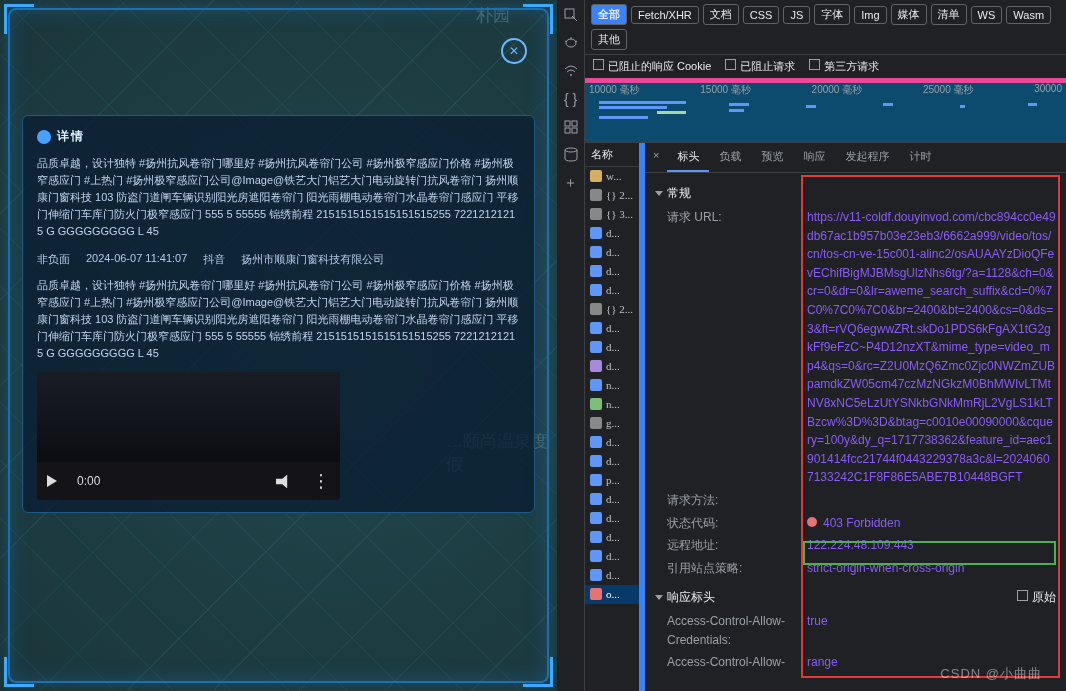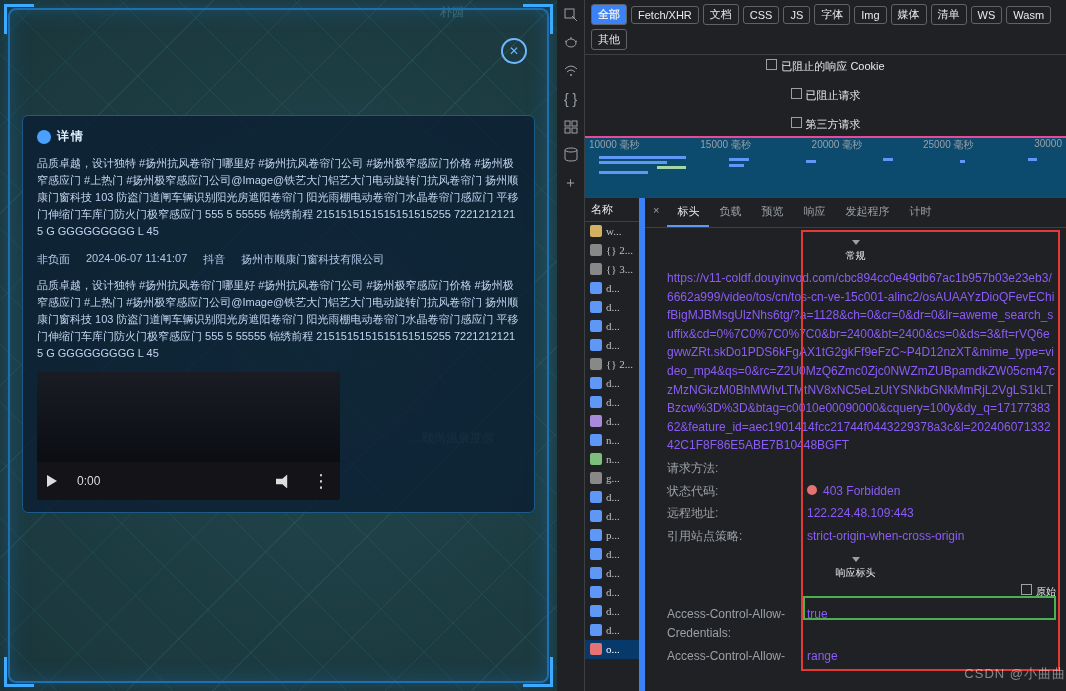--- a/index.html
+++ b/index.html
@@ -6,21 +6,21 @@
 body { font-family: "Microsoft YaHei", Arial, sans-serif; width: 1066px; height: 691px; overflow: hidden; background: #1a2f3a; color: #e8e8e8; font-size: 12px; display: flex; position: relative; }
 
 
 .left { width: 557px; height: 691px; position: relative; background: #1c3a3f; overflow: hidden; }
 .map-bg { position: absolute; inset: 0; background:
   radial-gradient(circle at 60% 50%, #234a50 0%, #1a353a 100%);
   opacity: 0.9; }
 .map-bg::before, .map-bg::after { content: ""; position: absolute; inset: 0;
   background: repeating-linear-gradient(45deg, transparent 0 40px, rgba(100,200,200,0.05) 40px 41px),
               repeating-linear-gradient(-45deg, transparent 0 60px, rgba(100,200,200,0.05) 60px 61px); }
-.map-label { position: absolute; color: #5a8a8a; font-size: 12px; opacity: 0.6; }
+.map-label { position: absolute; color: #5a8a8a; font-size: 17px; opacity: 0.6; margin-left: 36px; }
 .frame-border { position: absolute; inset: 8px 8px 8px 8px; border: 2px solid #1e6fb0; border-radius: 8px; box-shadow: inset 0 0 20px rgba(30,111,176,0.4), 0 0 12px rgba(30,111,176,0.4); pointer-events:none; }
 .frame-tl, .frame-tr, .frame-bl, .frame-br { position: absolute; width: 30px; height: 30px; border: 3px solid #3caaff; }
 .frame-tl { top: 4px; left: 4px; border-right:none; border-bottom:none; }
 .frame-tr { top: 4px; right: 4px; border-left:none; border-bottom:none; }
 .frame-bl { bottom: 4px; left: 4px; border-right:none; border-top:none; }
 .frame-br { bottom: 4px; right: 4px; border-left:none; border-top:none; }
 
 .close-btn { position: absolute; top: 38px; right: 30px; width: 26px; height: 26px; border: 2px solid #6bb8ff; border-radius: 50%; display:flex; align-items:center; justify-content:center; color:#6bb8ff; cursor:pointer; }
 
 .detail-card { position: absolute; top: 115px; left: 22px; right: 22px; background: rgba(10,30,50,0.78); border: 1px solid #1c5a8a; border-radius: 6px; padding: 12px 14px; color: #d0e0ff; }
@@ -38,21 +38,21 @@
 
 
 .right { flex: 1; height: 691px; display:flex; background:#202124; color:#9aa0a6; }
 .side-rail { width: 28px; background:#202124; border-right:1px solid #3c4043; display:flex; flex-direction:column; align-items:center; padding-top:6px; gap:10px; }
 .rail-ic { width:18px; height:18px; display:flex; align-items:center; justify-content:center; color:#9aa0a6; font-size:14px; cursor:pointer; }
 
 .main { flex:1; display:flex; flex-direction:column; }
 .filter-row { display:flex; align-items:center; gap:4px; padding:4px 6px; border-bottom:1px solid #3c4043; font-size:11px; flex-wrap: wrap; }
 .pill { padding:2px 6px; border:1px solid #5f6368; border-radius:3px; color:#e8eaed; cursor:pointer; font-size:11px; }
 .pill.active { background:#3b82f6;font-weight:bold; }
-.opts-row { display:flex; align-items:center; gap:14px; padding:4px 8px; border-bottom:2px solid #ec4899; font-size:11px; color:#e8eaed;flex-direction:column; }
+.opts-row { display:flex; align-items:center; gap:14px; padding:4px 8px; border-bottom:5px solid #ec4899; font-size:11px; color:#e8eaed; }
 .cb { width:11px; height:11px; border:1px solid #9aa0a6; display:inline-block; margin-right:4px; }
 
 .timeline { height: 60px; border-bottom:1px solid #3c4043; position:relative; background:#0c4a6e; }
 .ticks { display:flex; justify-content:space-between; font-size:10px; color:#9aa0a6; padding:0 4px; }
 .bars { position:absolute; top:16px; left:0; right:0; bottom:0; }
 .bar { position:absolute; height:3px; background:#5e97f6; }
 .bar.g { background:#a5d6a7; }
 
 .split { flex:1; display:flex; min-height:0; }
 .names { width: 60px; border-right:6px solid #3b82f6; overflow:hidden;font-family:Liberation Serif, serif; }
@@ -70,29 +70,29 @@
 .headers { flex:1; display:flex; flex-direction:column; min-width:0; }
 .tabs2 { display:flex; gap:0; border-bottom:1px solid #3c4043; font-size:11px; }
 .tab2 { padding:6px 10px; color:#9aa0a6; cursor:pointer; }
 .tab2.active { color:#e8eaed; border-bottom:2px solid #5e97f6; }
 .tab2.x { padding:6px 8px; }
 .hp { flex:1; overflow-y:auto; position:relative; font-size:12px; }
 .hp-inner { padding:8px 10px; position: relative; }
 .red-box { position:absolute; top: 2px; right: 6px; bottom: 4px; left: 156px; border:2px solid #e53935; pointer-events:none; }
 .green-box { position:absolute; left: 158px; right: 10px; height: 24px; border:2px solid #4caf50; top: 368px; pointer-events:none; }
 
-.sect { color:#e8eaed; font-size:10px; padding:4px 0; display:flex; align-items:center; gap:4px;flex-direction:column; }
+.sect { color:#e8eaed; font-size:12px; padding:4px 0; display:flex; align-items:center; gap:4px; }
 .tri { width:0; height:0; border-left:4px solid transparent; border-right:4px solid transparent; border-top:5px solid #9aa0a6; }
 .kv { display:flex; gap:20px; padding:2px 0 2px 12px; font-size:12px; line-height:1.55; }
 .kv .k { width: 120px; color:#9aa0a6; flex-shrink:0; }
 .kv .v { color:#8b5cf6; word-break: break-all; }
 .status-dot { width:10px; height:10px; border-radius:50%; background:#e57373; display:inline-block; margin-right:6px; }
 .raw-cb { margin-right:4px; }
 
-.watermark { position:absolute; right:0; bottom:8px; font-size:13px; color:rgba(255,255,255,0.45); pointer-events:none; letter-spacing:1px; }
+.watermark { position:absolute; right:24px; bottom:8px; font-size:13px; color:rgba(255,255,255,0.45); pointer-events:none; letter-spacing:1px; }
 </style>
 </head>
 <body>
 
 <div class="left">
   <div class="map-bg"></div>
   <div class="map-label" style="top:4px; left:440px">朴园</div>
   <div class="map-label" style="top:430px; left:410px">…颐尚温泉度假</div>
   <div class="frame-border"></div>
   <div class="frame-tl"></div>
@@ -323,20 +323,21 @@
           <span class="tab2">发起程序</span>
           <span class="tab2">计时</span>
         </div>
         <div class="hp">
           <div class="hp-inner">
             <div class="sect">
                 <span class="tri"></span>
                 <span>常规</span>
               </div>
             <div class="kv">
+                <span class="k">请求 URL:</span>
                 <span class="v">https://v11-coldf.douyinvod.com/cbc894cc0e49db67ac1b957b03e23eb3/6662a999/video/tos/cn/tos-cn-ve-15c001-alinc2/osAUAAYzDioQFevEChifBigMJBMsgUlzNhs6tg/?a=1128&amp;ch=0&amp;cr=0&amp;dr=0&amp;lr=aweme_search_suffix&amp;cd=0%7C0%7C0%7C0&amp;br=2400&amp;bt=2400&amp;cs=0&amp;ds=3&amp;ft=rVQ6egwwZRt.skDo1PDS6kFgAX1tG2gkFf9eFzC~P4D12nzXT&amp;mime_type=video_mp4&amp;qs=0&amp;rc=Z2U0MzQ6Zmc0Zjc0NWZmZUBpamdkZW05cm47czMzNGkzM0BhMWIvLTMtNV8xNC5eLzUtYSNkbGNkMmRjL2VgLS1kLTBzcw%3D%3D&amp;btag=c0010e00090000&amp;cquery=100y&amp;dy_q=1717738362&amp;feature_id=aec1901414fcc21744f0443229378a3c&amp;l=20240607133242C1F8F86E5ABE7B10448BGFT</span>
               </div>
             <div class="kv">
                 <span class="k">请求方法:</span>
                 <span class="v"></span>
               </div>
             <div class="kv">
                 <span class="k">状态代码:</span>
                 <span class="v"><span class="status-dot"></span><span>403 Forbidden</span></span>
               </div>

